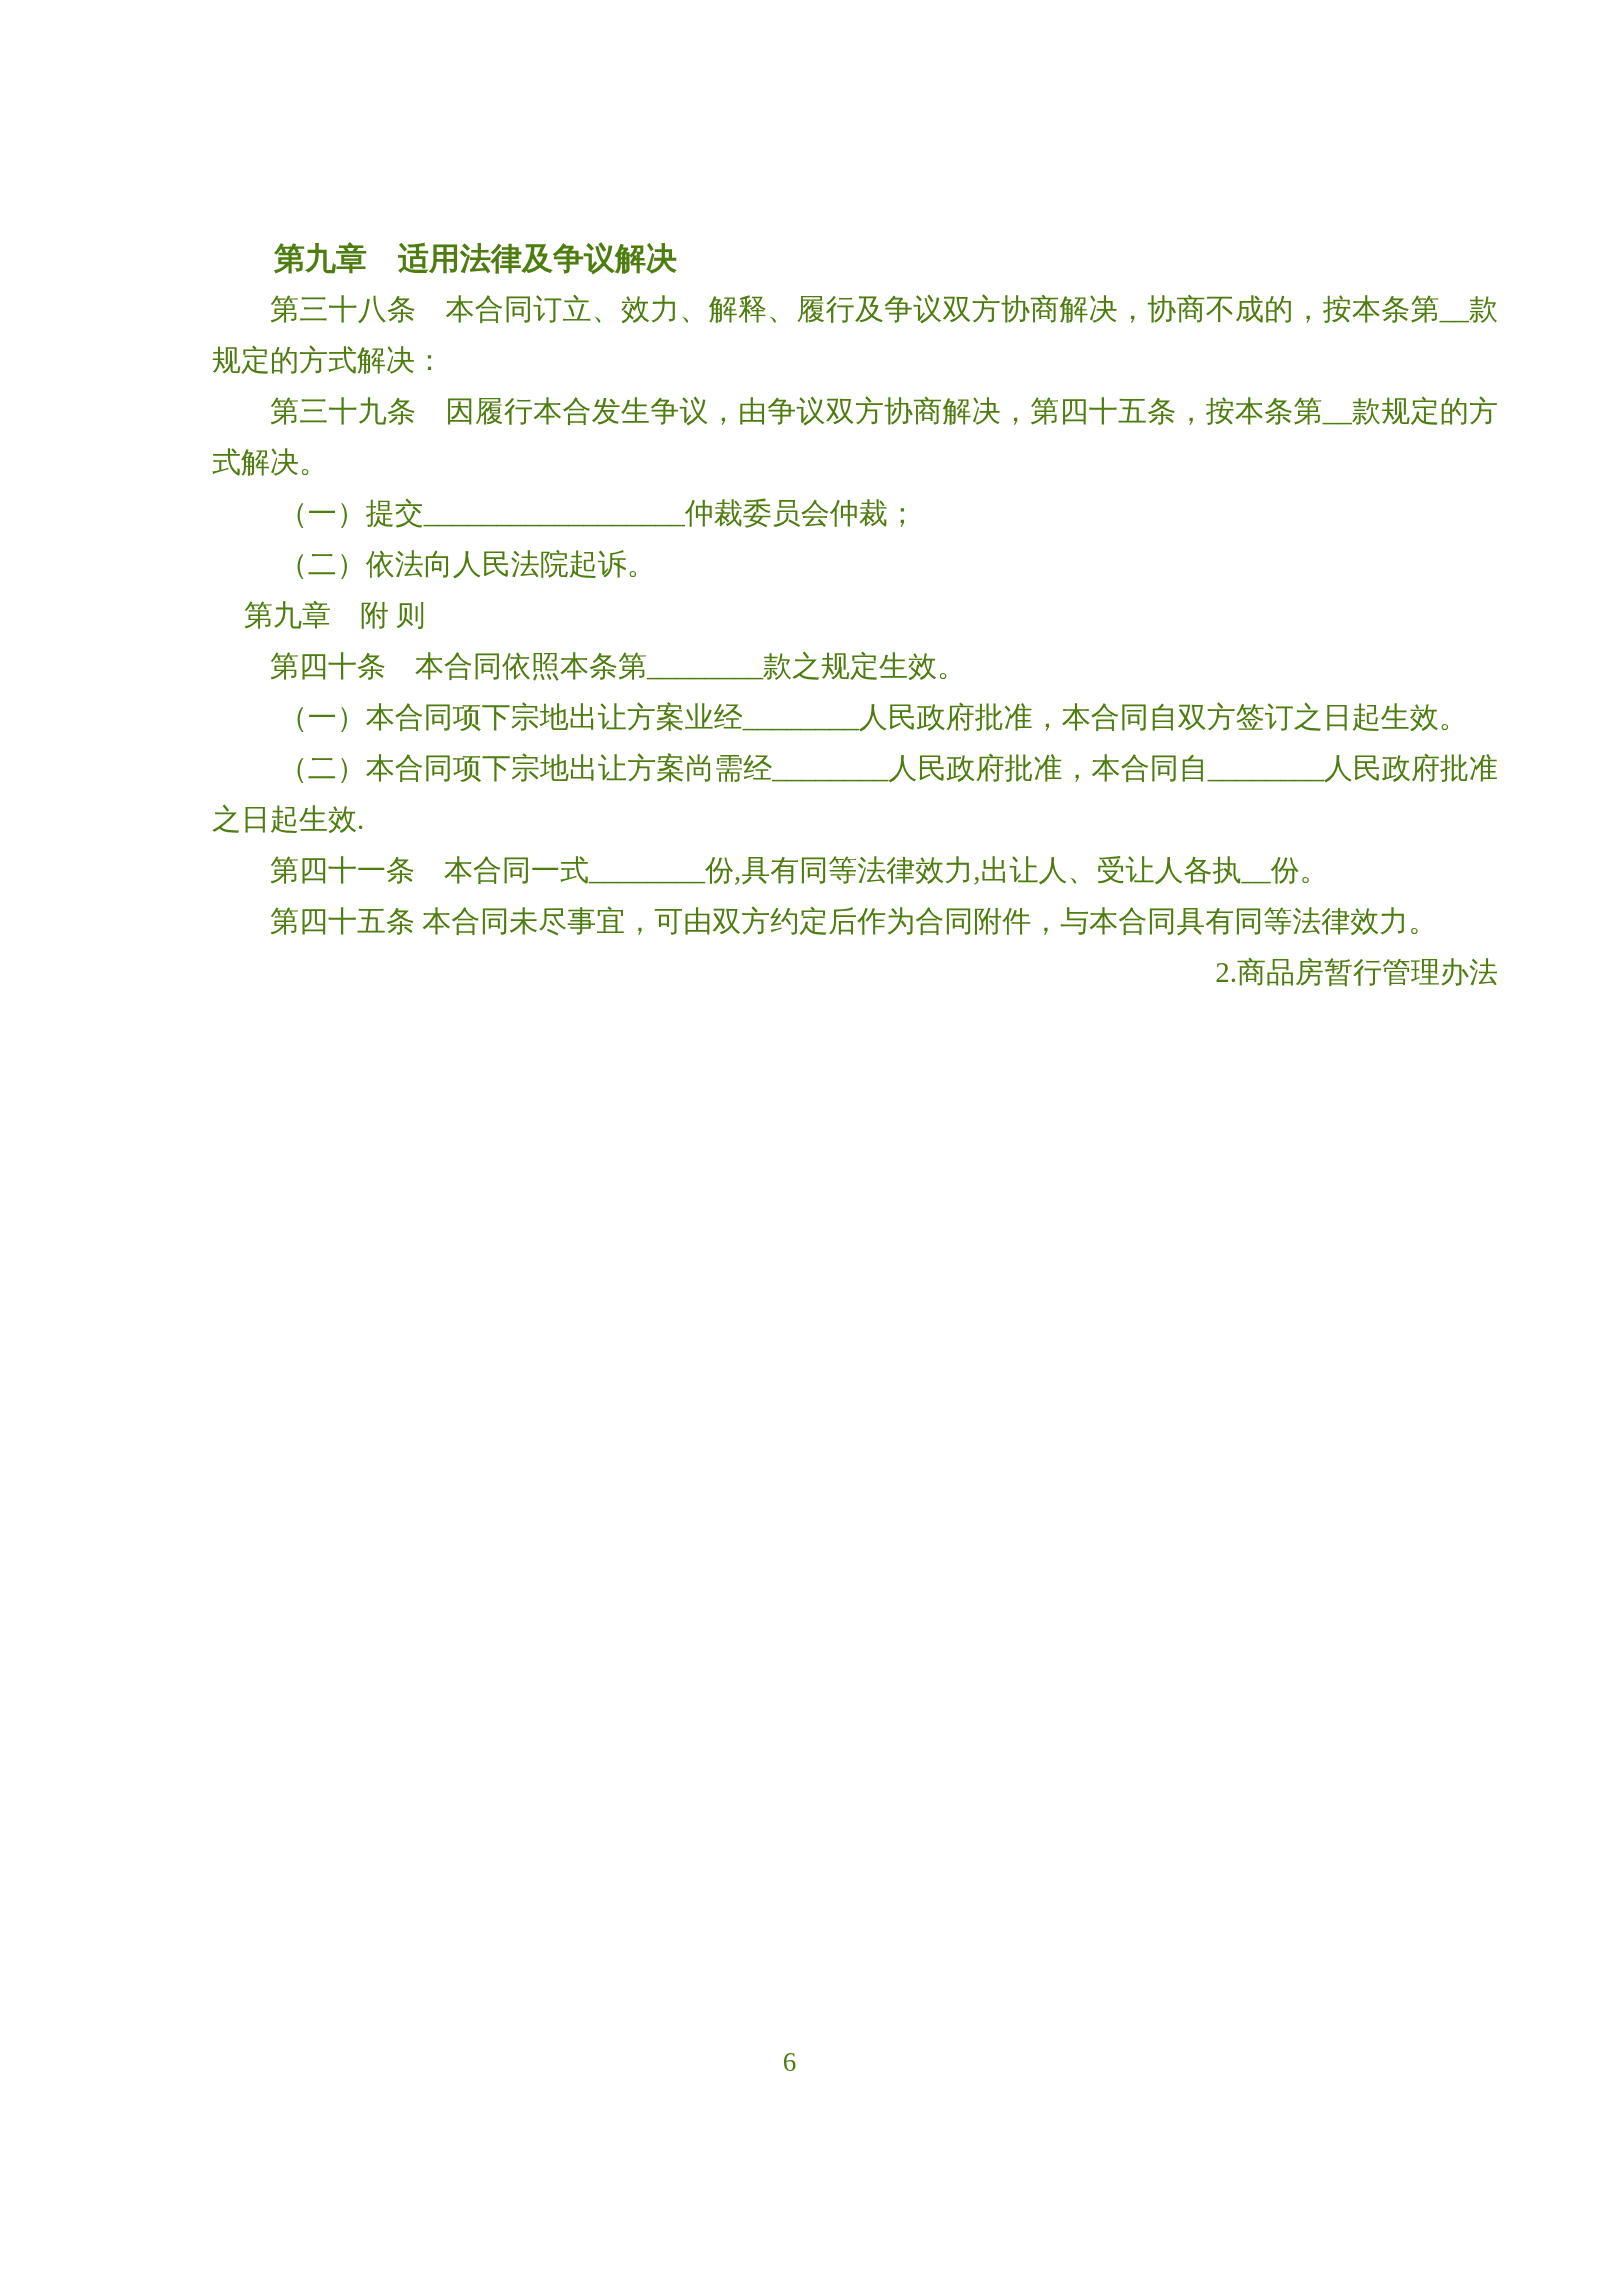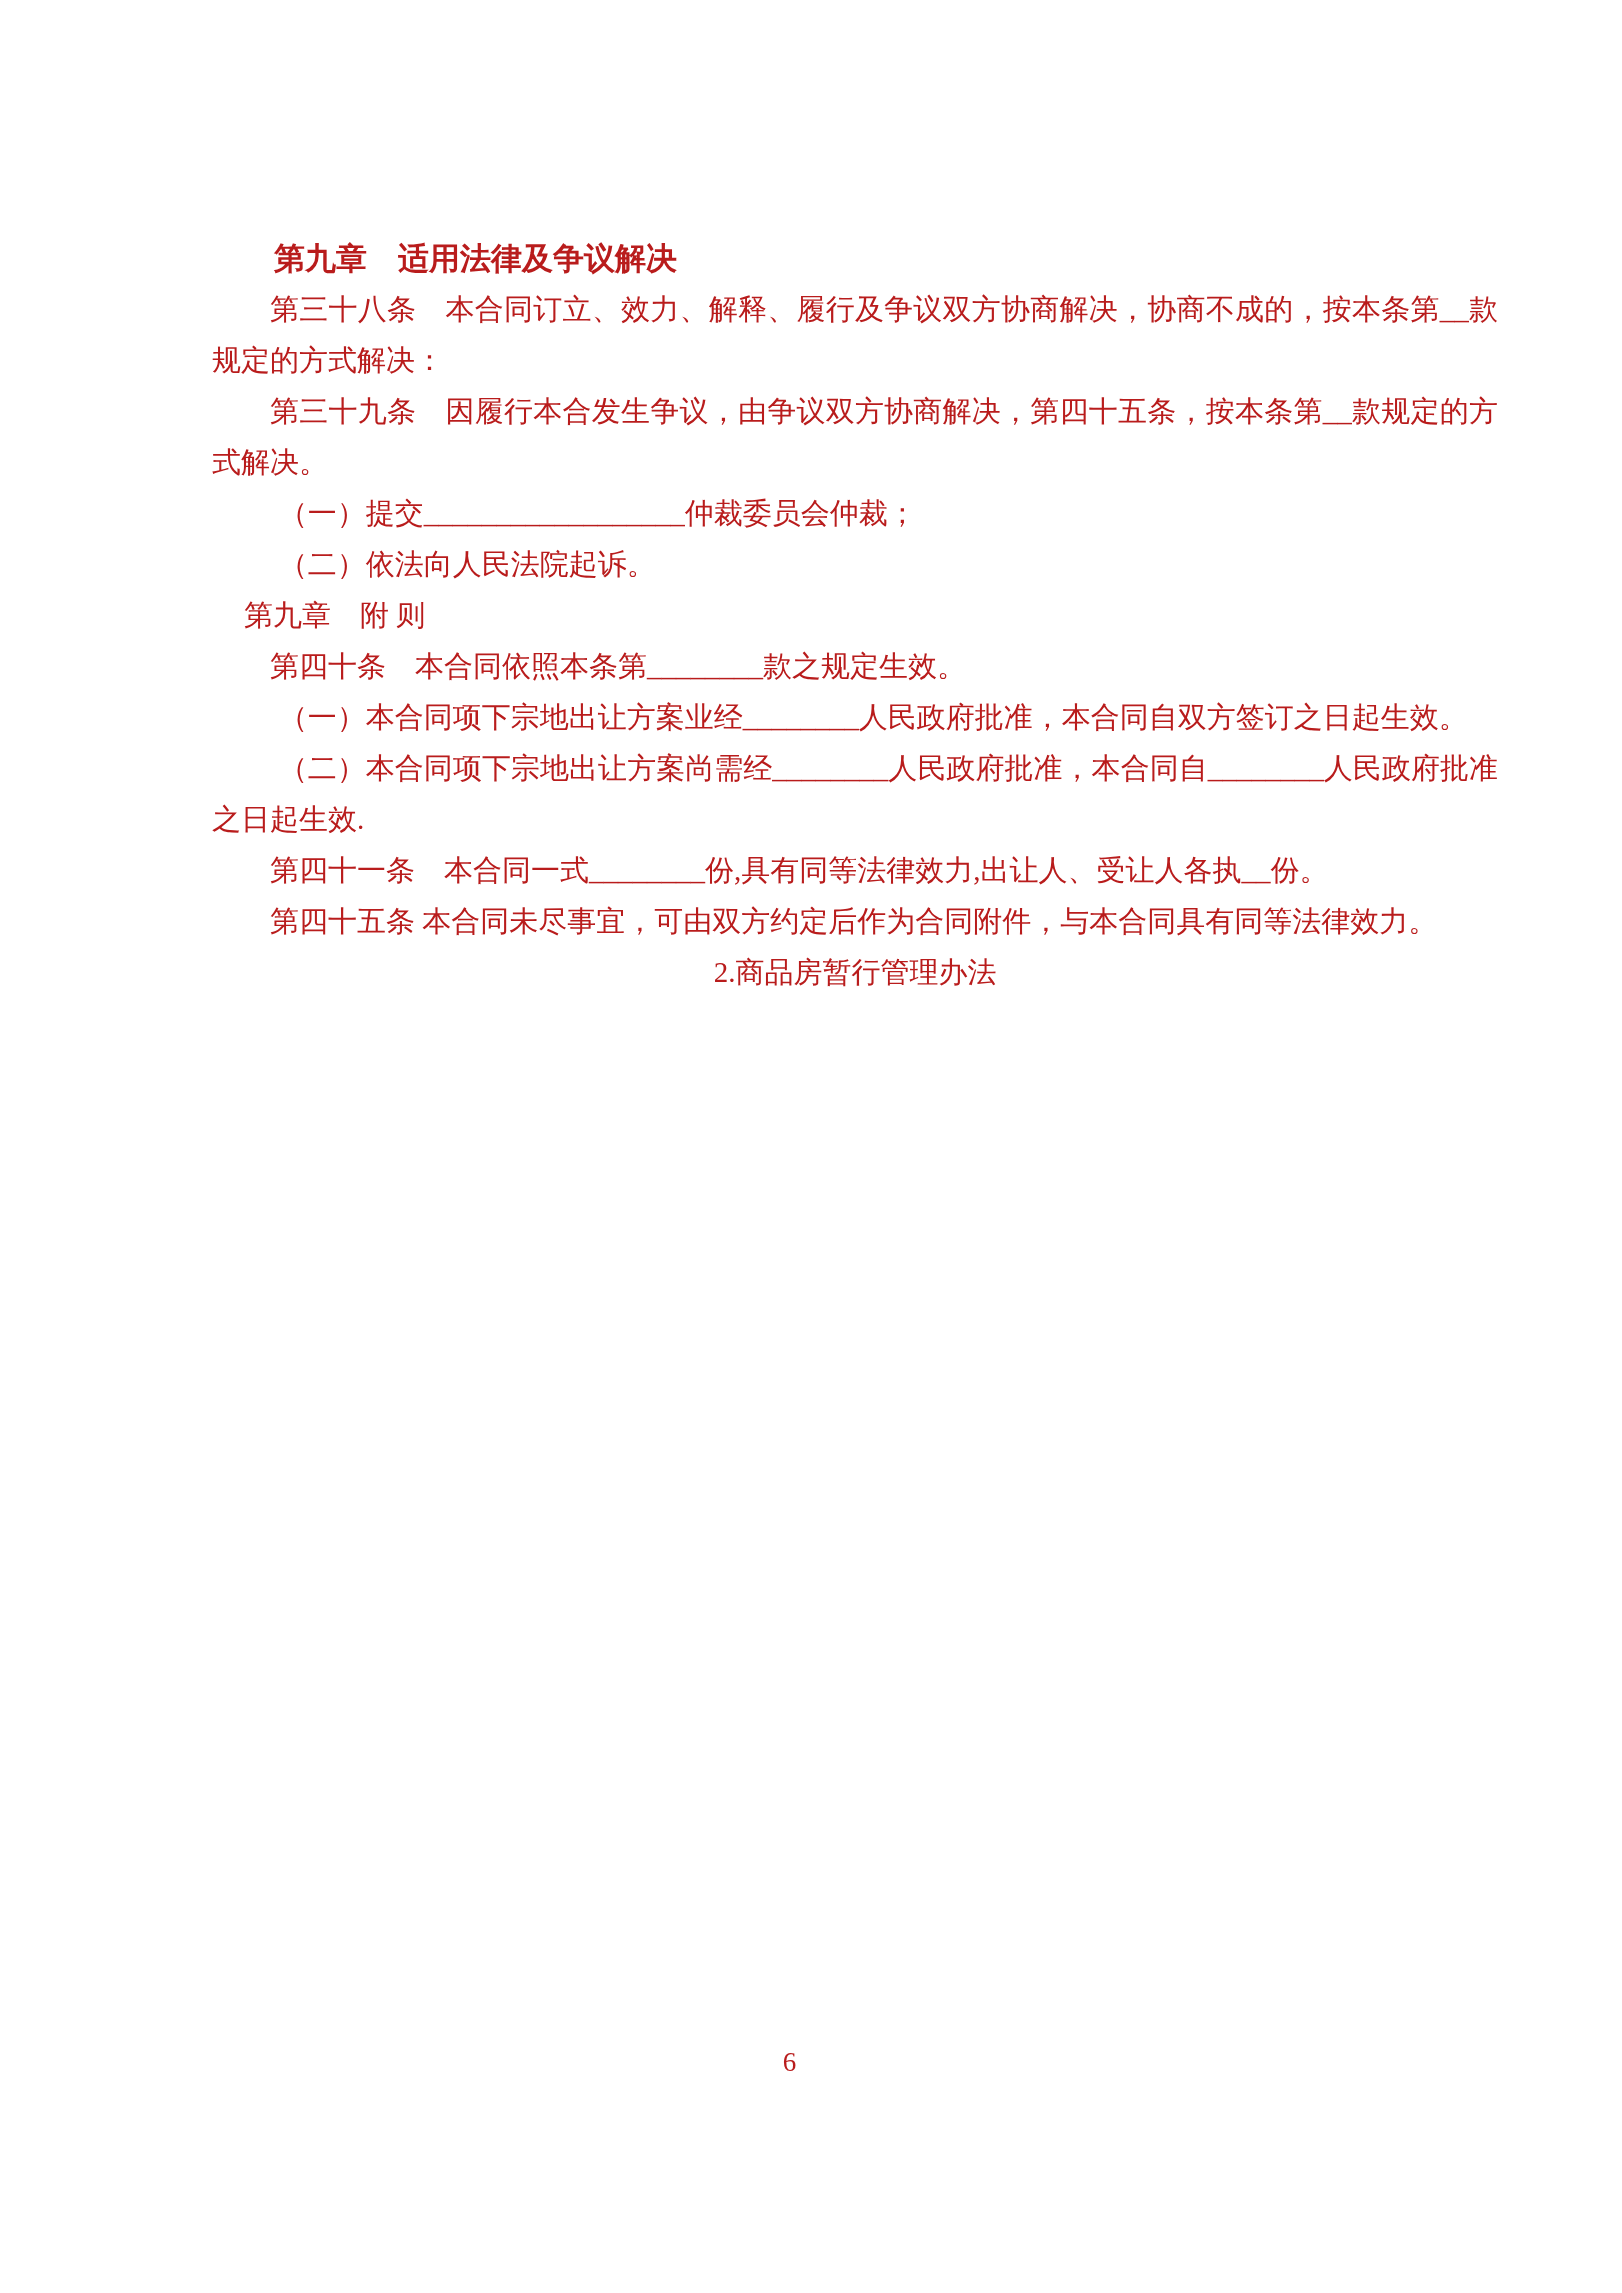--- a/index.html
+++ b/index.html
@@ -5,21 +5,21 @@
   html, body {
     margin: 0;
     padding: 0;
     background: #ffffff;
   }
   .page {
     position: relative;
     width: 1579px;
     height: 2294px;
     background: #ffffff;
-    color: #b91c1c;
+    color: #4d7c0f;
     font-family: "Liberation Serif", "DejaVu Serif", serif;
     font-size: 29px;
     line-height: 51px;
     overflow: hidden;
   }
   .textblock {
     position: absolute;
     left: 212px;
     top: 233px;
     width: 1286px;
@@ -41,21 +41,21 @@
   }
   .item-para {
     text-indent: 2.3em;
   }
   .chapter-para {
     text-indent: 1.1em;
     text-align: left;
   }
   .noindent-para {
     text-indent: 0;
-    text-align: center;
+    text-align: right;
   }
   .page-number {
     position: absolute;
     top: 2044px;
     left: 0;
     width: 100%;
     text-align: center;
     font-size: 27px;
     line-height: 36px;
   }

